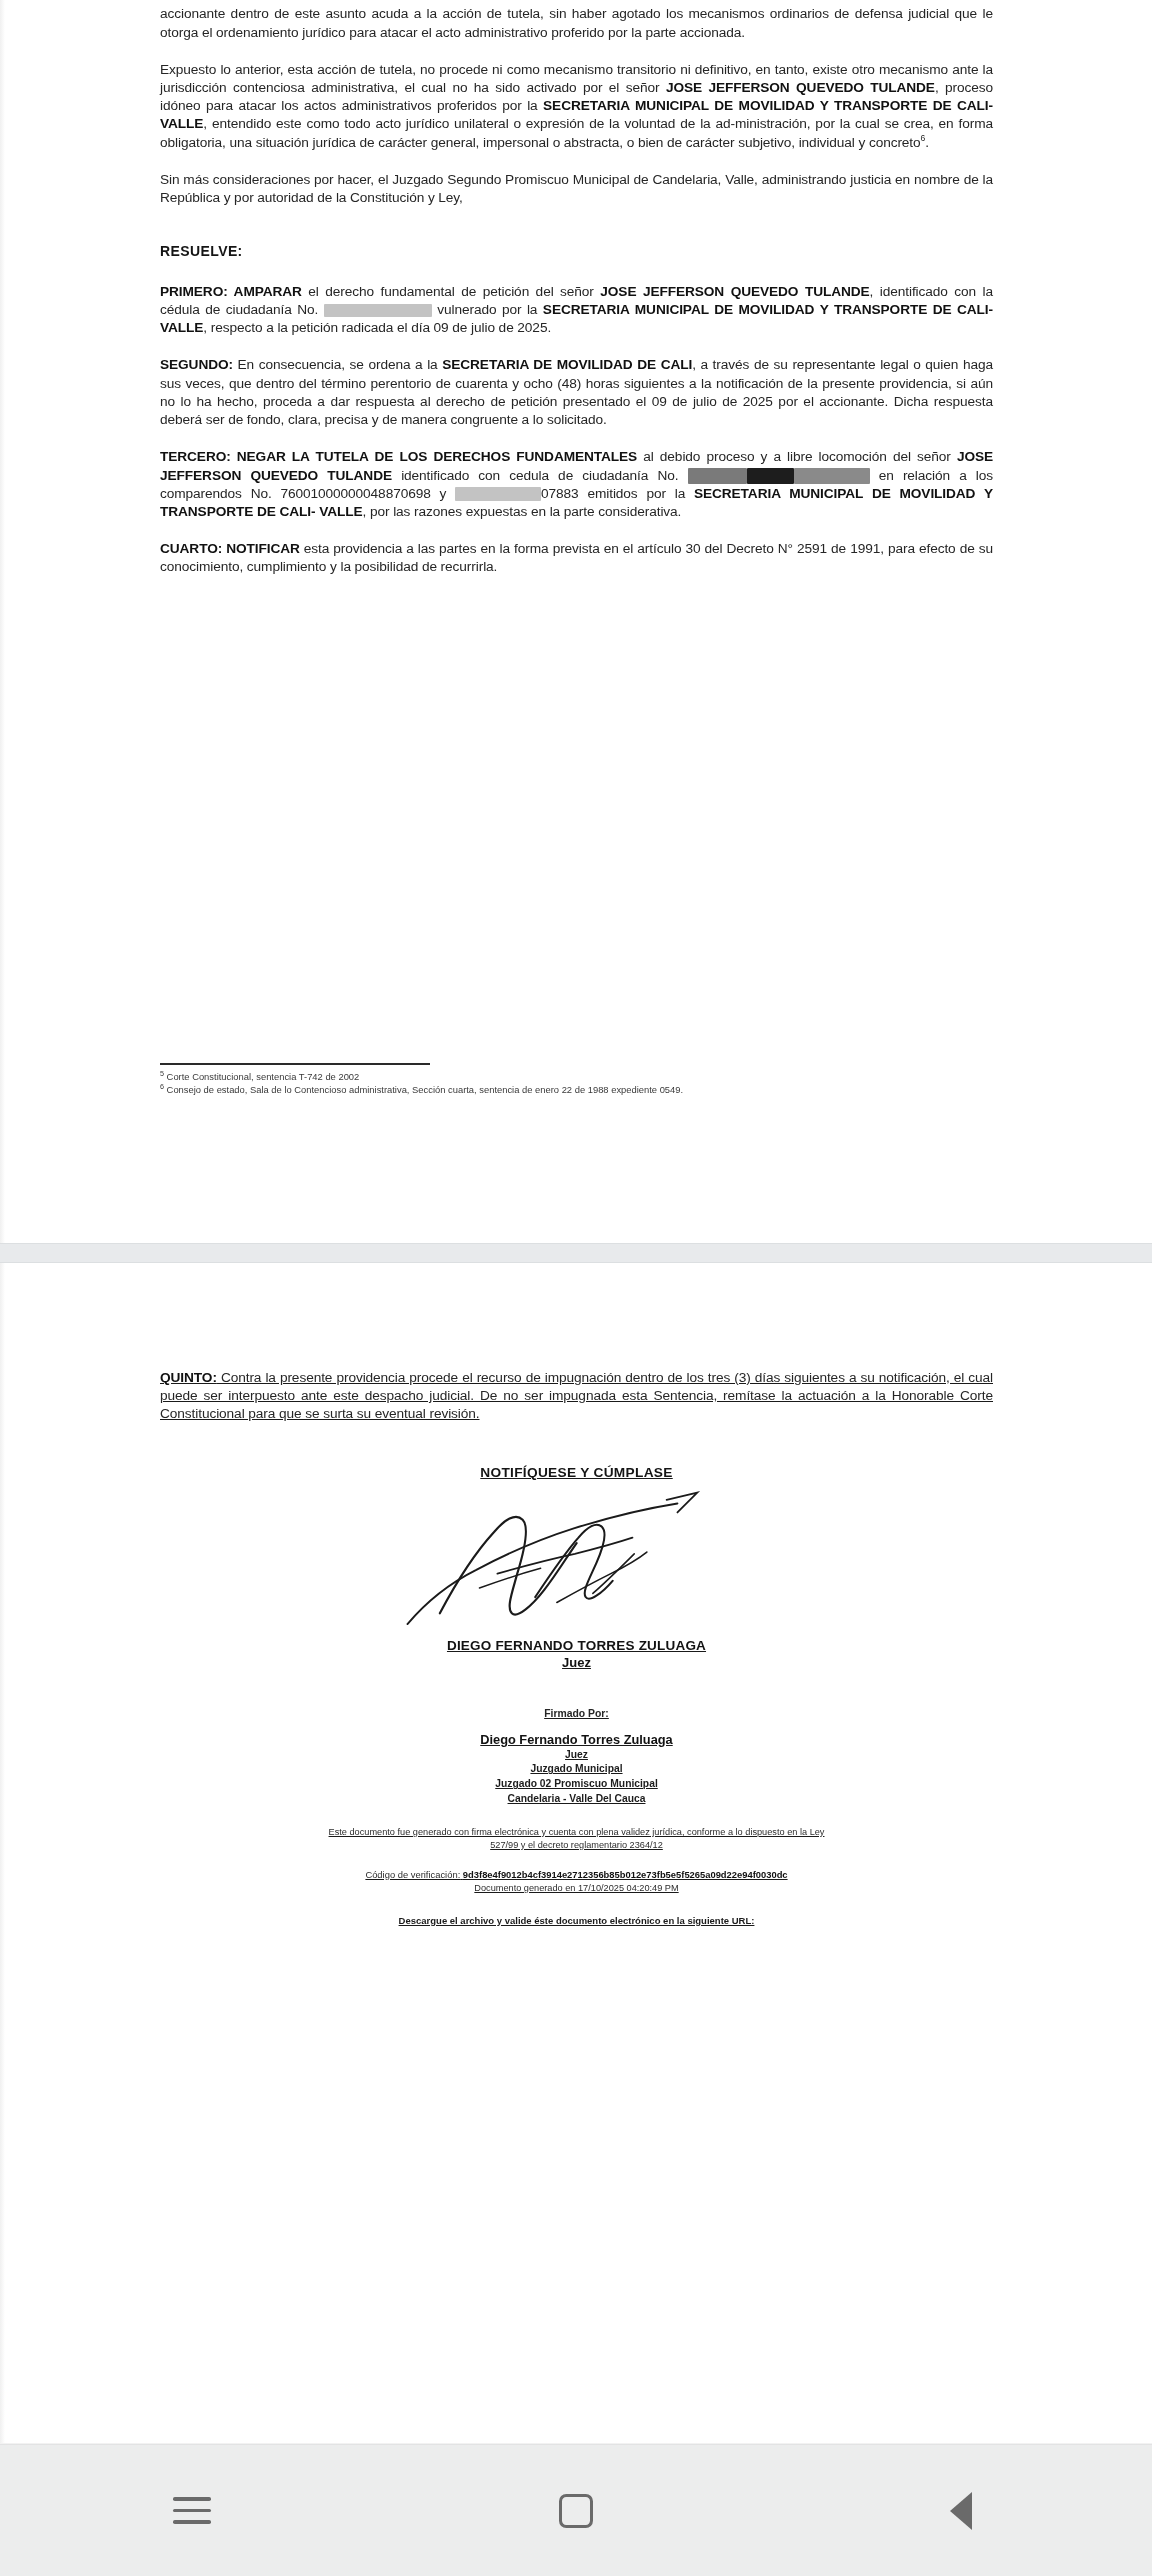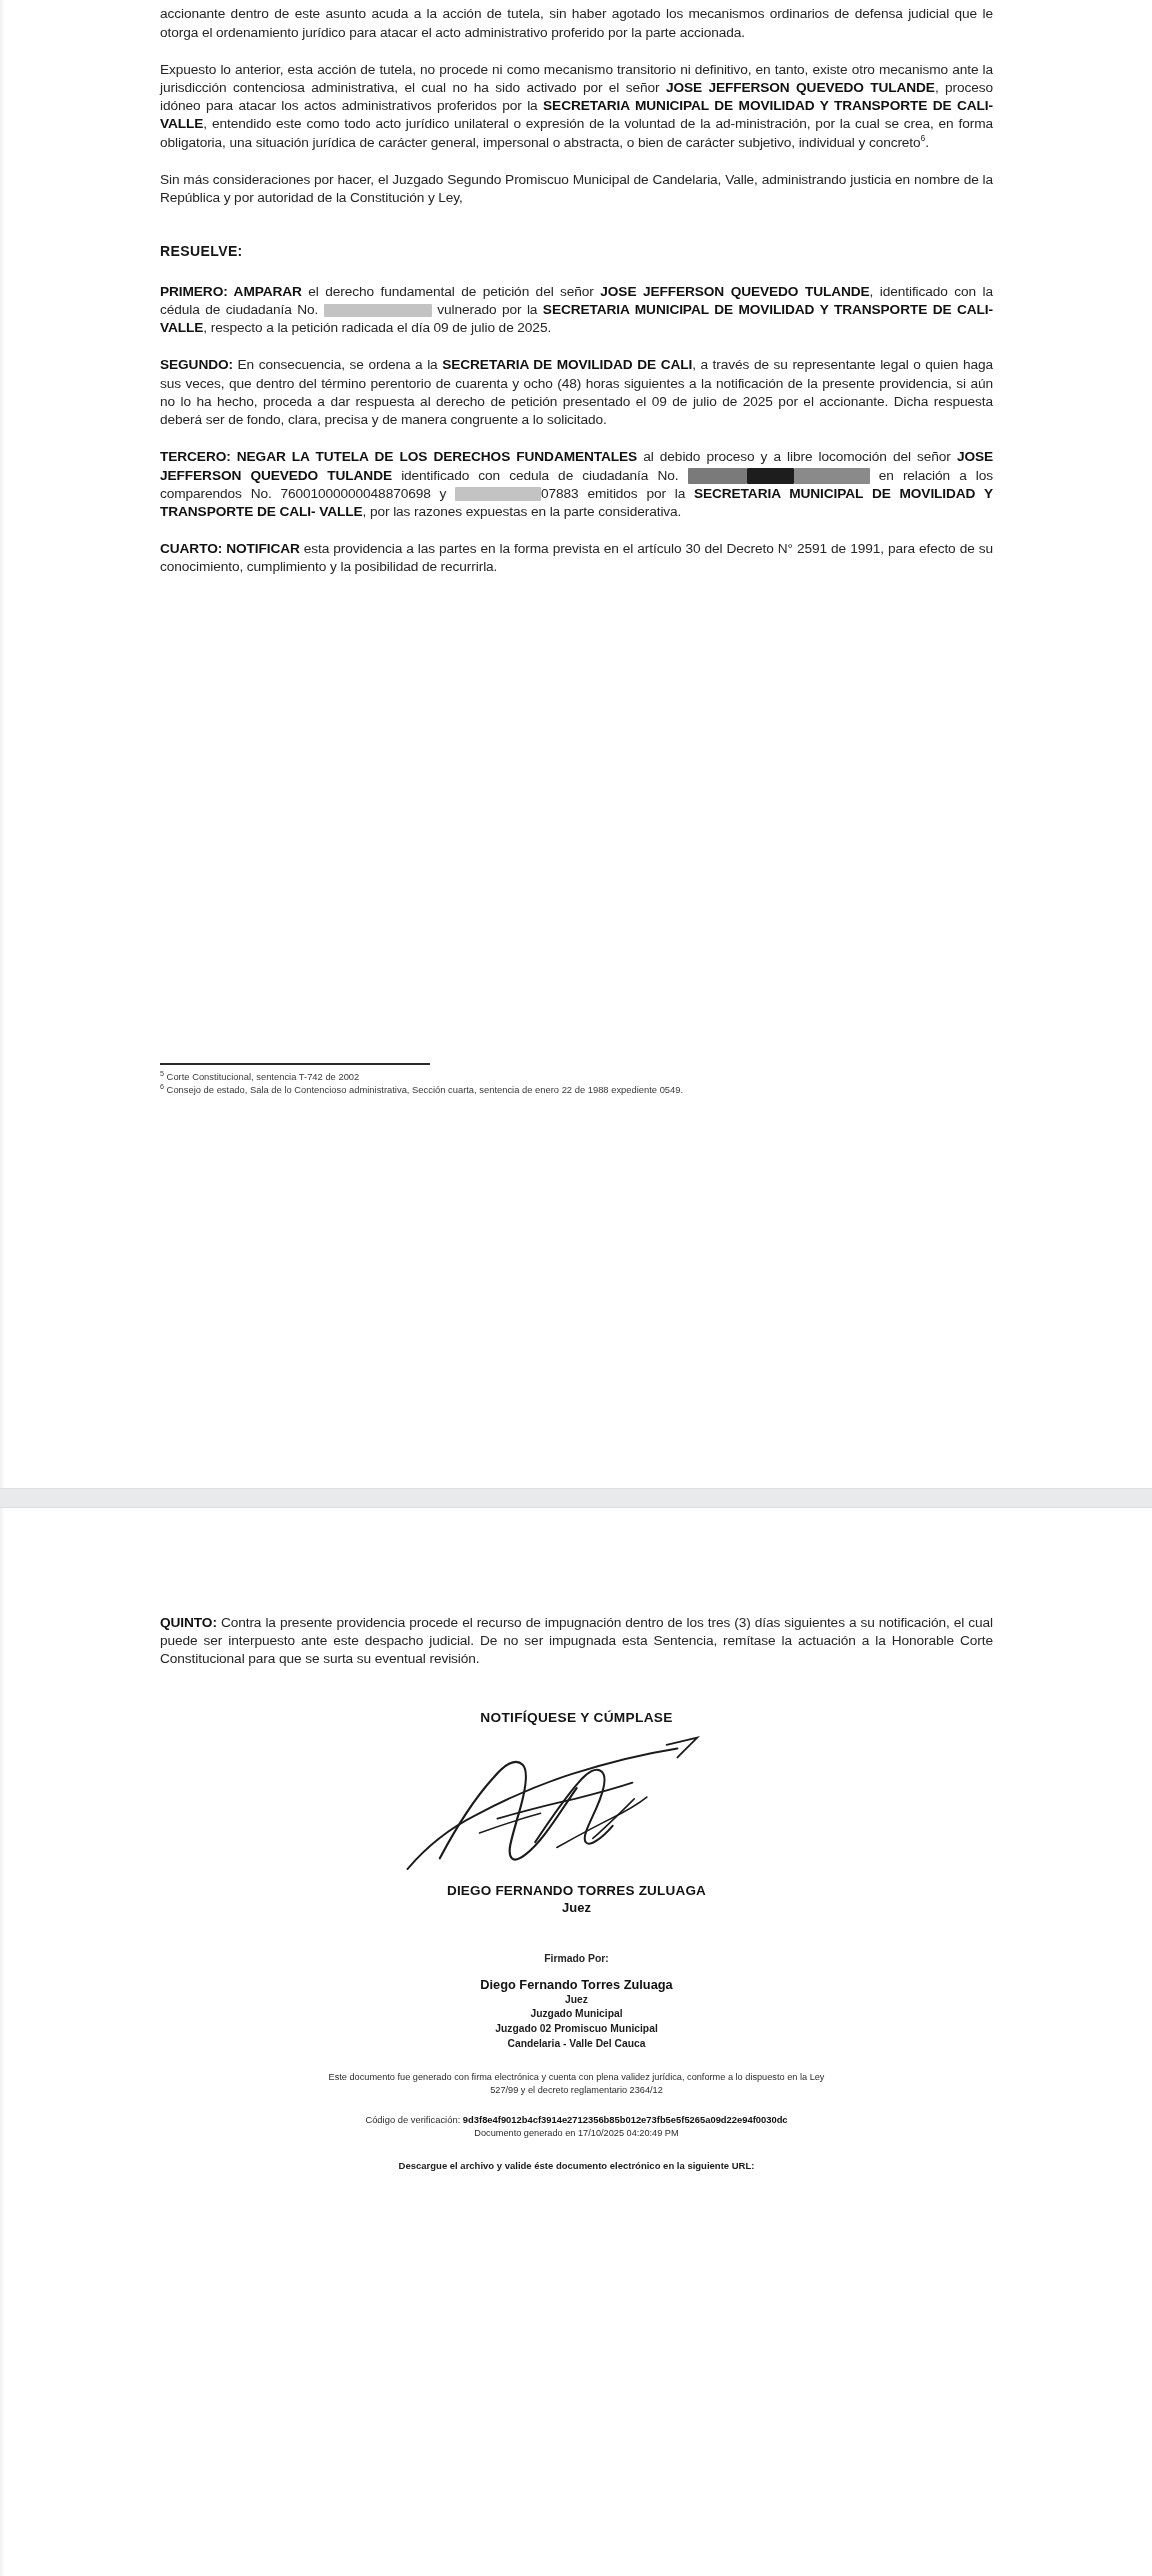--- a/index.html
+++ b/index.html
@@ -23,28 +23,28 @@
     display: flex;
     flex-direction: column;
   }
 
   
   .page {
     background: #ffffff;
     width: 1153px;
     position: relative;
   }
-  .page-1 { height: 1488px; }
+  .page-1 { height: 1243px; }
   .page-gap {
     height: 20px;
     background: #e8eaec;
     width: 1153px;
     box-shadow: inset 0 0.9px 0 #dcdfe1, inset 0 -0.9px 0 #dcdfe1;
   }
-  .page-2 { height: 1180px; }
+  .page-2 { height: 1180px; text-decoration: underline; }
 
   .page-inner {
     padding-left: 160px;
     padding-right: 160px;
   }
 
   
   .para {
     font-size: 13.7px;
     line-height: 1.33;

